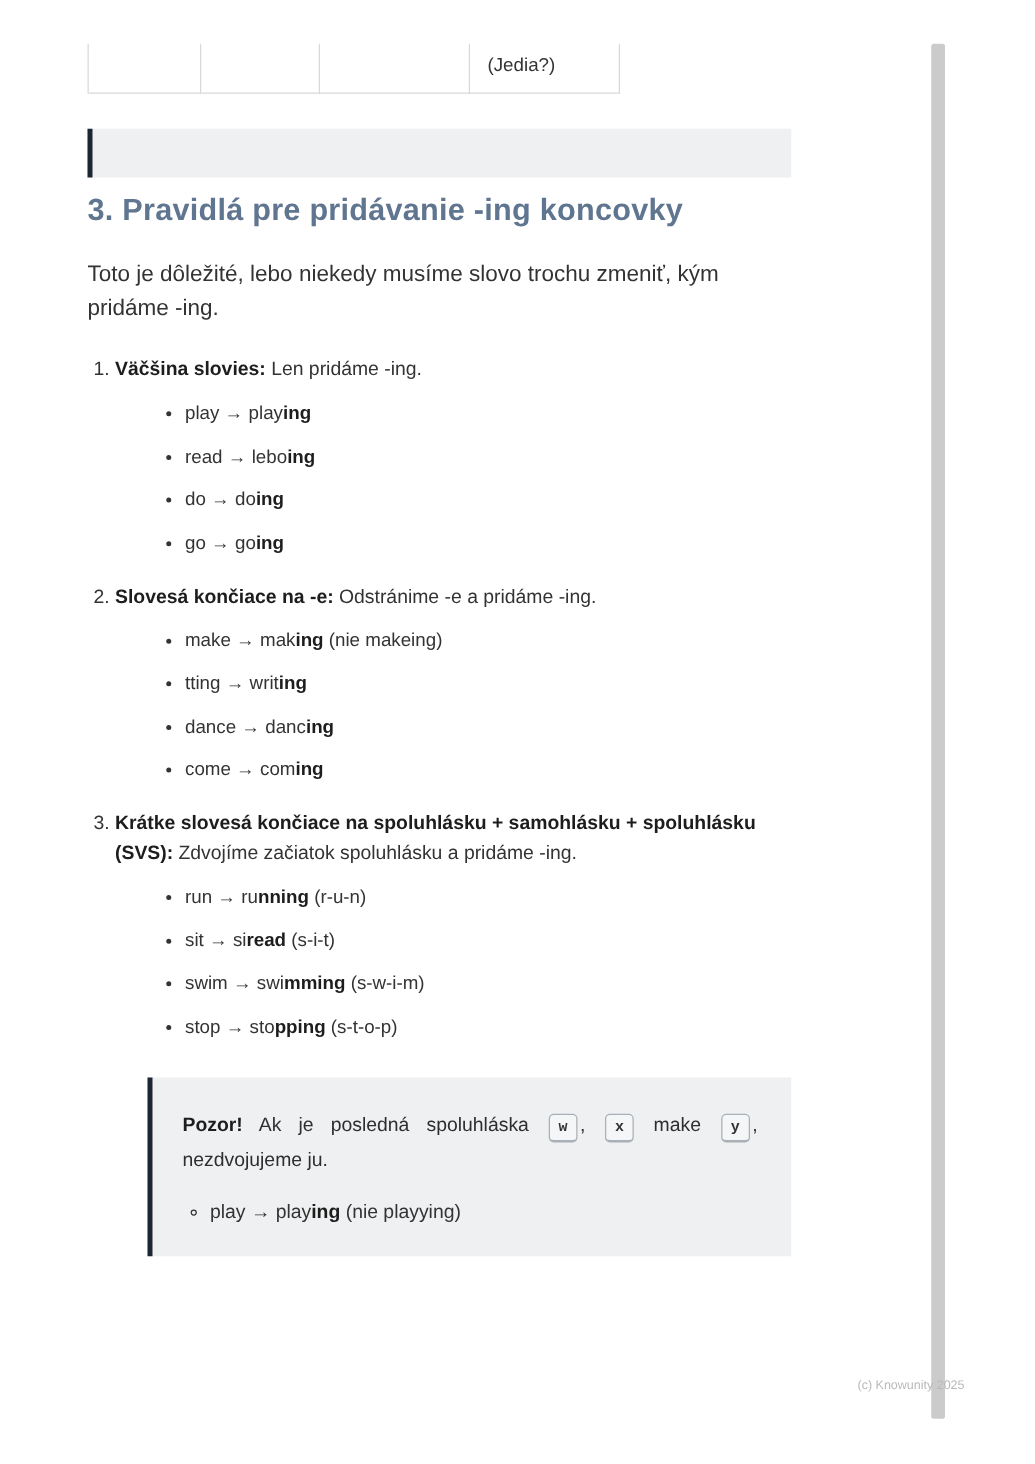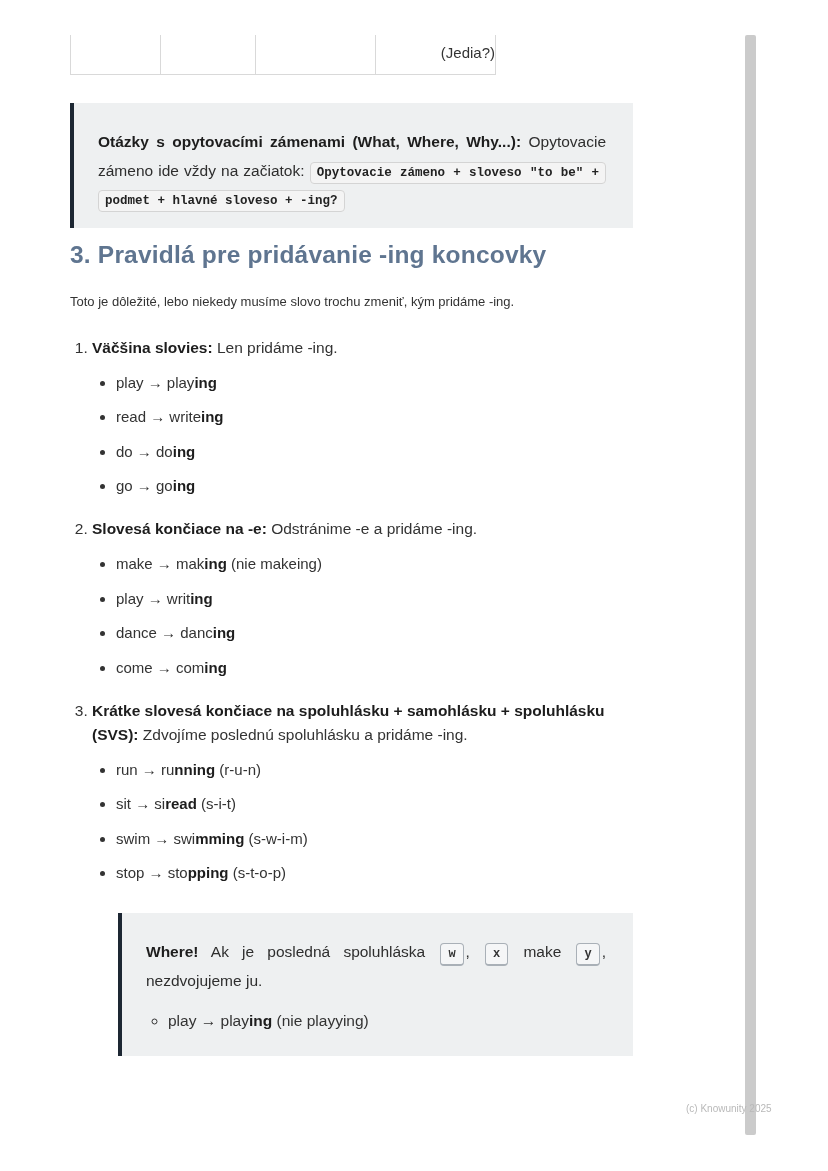--- a/index.html
+++ b/index.html
@@ -23,21 +23,21 @@
   .content { position:absolute; left:70px; top:35px; width:563px; }
 
   
   .trow { display:flex; height:40px; border-left:1px solid var(--table-border,#d9d9d9); }
   .tcell {
     border-right:1px solid var(--table-border,#d9d9d9);
     border-bottom:1px solid var(--table-border,#d9d9d9);
     padding-left:14px; line-height:36px; font-size:15px; color:#333;
     overflow:hidden; white-space:nowrap;
   }
-  .tc0{width:90px;} .tc1{width:95px;} .tc2{width:120px;} .tc3{width:120px;text-align:right;} .tc4{width:138px;}
+  .tc0{width:90px;} .tc1{width:95px;} .tc2{width:120px;} .tc3{width:120px;} .tc4{width:138px;}
 
   
   .callout {
     margin-top:28px;
     background:var(--callout-bg,#eef0f1);
     border-left:4px solid var(--callout-border,#1d2733);
     padding:25px 27px 14px 24px;
   }
   .callout p.lead { font-size:15.5px; line-height:1.85; text-align:justify; color:#2e2e2e; }
   strong { font-weight:bold; color:#1d1d1d; }
@@ -52,27 +52,27 @@
   }
 
   ul.bullets { margin:15px 0 4px 0; padding-left:22px; list-style:disc; }
   ul.bullets > li { margin-bottom:14px; font-size:15.5px; line-height:1.4; }
   ul.circle { list-style:circle; }
 
   h2.heading {
     margin-top:13px; font-size:24.5px; font-weight:bold;
     color:var(--heading,#5f7590); letter-spacing:0.2px;
   }
-  p.intro { margin-top:23px; font-size:13px; line-height:1.5; color:#333; }
+  p.intro { margin-top:23px; font-size:18px; line-height:1.5; color:#333; }
 
   ol.rules { margin-top:24px; padding-left:22px; }
   ol.rules > li { margin-bottom:21px; font-size:15.5px; line-height:1.55; color:#333; }
 
   ul.examples { margin:12px 0 0 0; padding-left:24px; list-style:disc; }
-  ul.examples > li { margin-bottom:13.5px; font-size:15px; line-height:1.4; }
+  ul.examples > li { margin-bottom:13.5px; font-size:15px; line-height:1.4;margin-left:32px; }
 
   .callout-indent { margin-left:48px; margin-top:30px; padding-bottom:10px; }
 
   kbd {
     display:inline-block;
     font-family:"Liberation Mono","DejaVu Sans Mono",monospace;
     font-weight:bold; font-size:12px; line-height:1; color:#333;
     padding:4px 7px; margin:0 2px;
     background:var(--kbd-bg,#f5f6f7);
     border:1px solid var(--kbd-border,#a9b0b7);
@@ -91,62 +91,61 @@
   <div class="content">
 
     <div class="trow">
       <div class="tcell tc0"></div>
       <div class="tcell tc1"></div>
       <div class="tcell tc2"></div>
       <div class="tcell tc3">(Jedia?)</div>
     </div>
 
     <div class="callout">
-      <p class="lead"><strong>Otázky s opytovacími zámenami (What, Where, Why...):</strong><span> Opytovacie zámeno ide vždy na začiatok: </span><code class="inline-code">Opytovacie zámeno + sloveso "to be" + podmet + hlavné sloveso + -ing?</code></p>
     </div>
 
     <h2 class="heading">3. Pravidlá pre pridávanie -ing koncovky</h2>
     <p class="intro">Toto je dôležité, lebo niekedy musíme slovo trochu zmeniť, kým pridáme -ing.</p>
 
     <ol class="rules">
 
       <li>
         <strong>Väčšina slovies:</strong><span> Len pridáme -ing.</span>
         <ul class="examples">
           <li><span>play → play</span><strong>ing</strong><span></span></li>
-          <li><span>read → write</span><strong>ing</strong><span></span></li>
+          <li><span>read → lebo</span><strong>ing</strong><span></span></li>
           <li><span>do → do</span><strong>ing</strong><span></span></li>
           <li><span>go → go</span><strong>ing</strong><span></span></li>
         </ul>
       </li>
 
       <li>
         <strong>Slovesá končiace na -e:</strong><span> Odstránime -e a pridáme -ing.</span>
         <ul class="examples">
           <li><span>make → mak</span><strong>ing</strong><span> (nie makeing)</span></li>
-          <li><span>play → writ</span><strong>ing</strong><span></span></li>
+          <li><span>tting → writ</span><strong>ing</strong><span></span></li>
           <li><span>dance → danc</span><strong>ing</strong><span></span></li>
           <li><span>come → com</span><strong>ing</strong><span></span></li>
         </ul>
       </li>
 
       <li>
-        <strong>Krátke slovesá končiace na spoluhlásku + samohlásku + spoluhlásku (SVS):</strong><span> Zdvojíme poslednú spoluhlásku a pridáme -ing.</span>
+        <strong>Krátke slovesá končiace na spoluhlásku + samohlásku + spoluhlásku (SVS):</strong><span> Zdvojíme začiatok spoluhlásku a pridáme -ing.</span>
         <ul class="examples">
           <li><span>run → ru</span><strong>nning</strong><span> (r-u-n)</span></li>
           <li><span>sit → si</span><strong>read</strong><span> (s-i-t)</span></li>
           <li><span>swim → swi</span><strong>mming</strong><span> (s-w-i-m)</span></li>
           <li><span>stop → sto</span><strong>pping</strong><span> (s-t-o-p)</span></li>
         </ul>
       </li>
 
     </ol>
 
     <div class="callout callout-indent">
-      <p class="lead"><strong>Where!</strong><span> Ak je posledná spoluhláska </span><kbd>w</kbd><span>, </span><kbd>x</kbd><span> make </span><kbd>y</kbd><span>, nezdvojujeme ju.</span></p>
+      <p class="lead"><strong>Pozor!</strong><span> Ak je posledná spoluhláska </span><kbd>w</kbd><span>, </span><kbd>x</kbd><span> make </span><kbd>y</kbd><span>, nezdvojujeme ju.</span></p>
       <ul class="bullets circle">
         <li><span>play → play</span><strong>ing</strong><span> (nie playying)</span></li>
 
       </ul>
     </div>
 
   </div>
 </div>
 
 </body></html>

